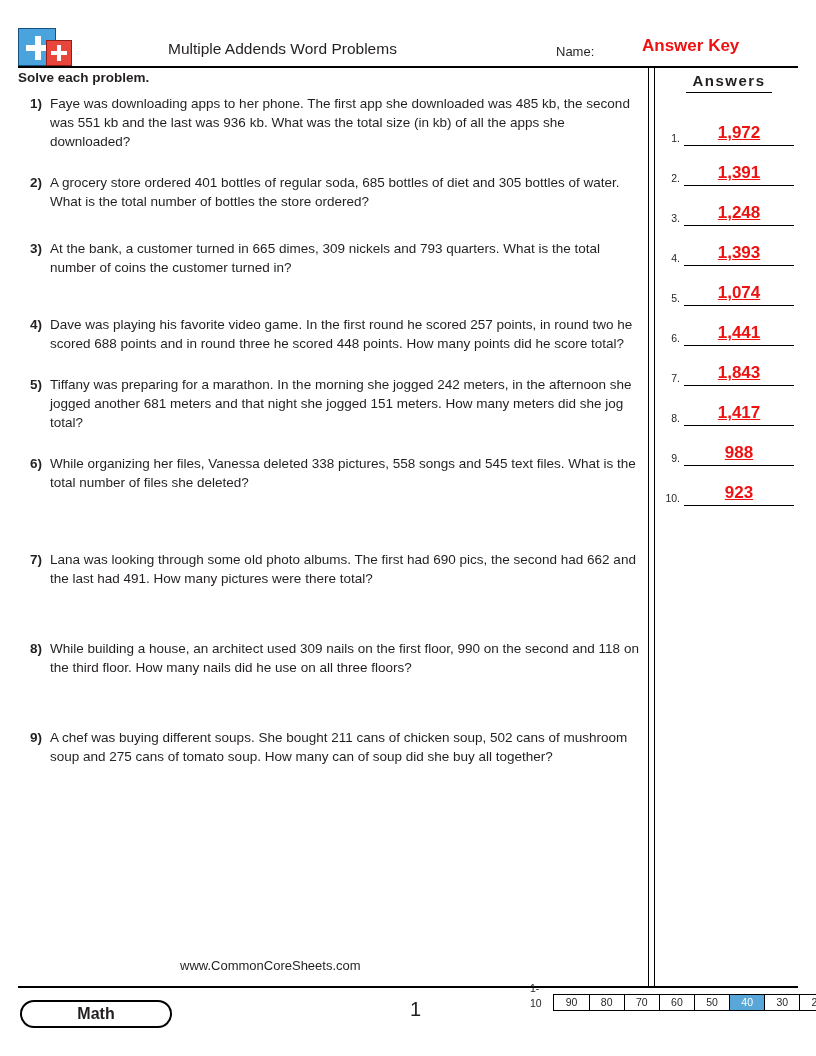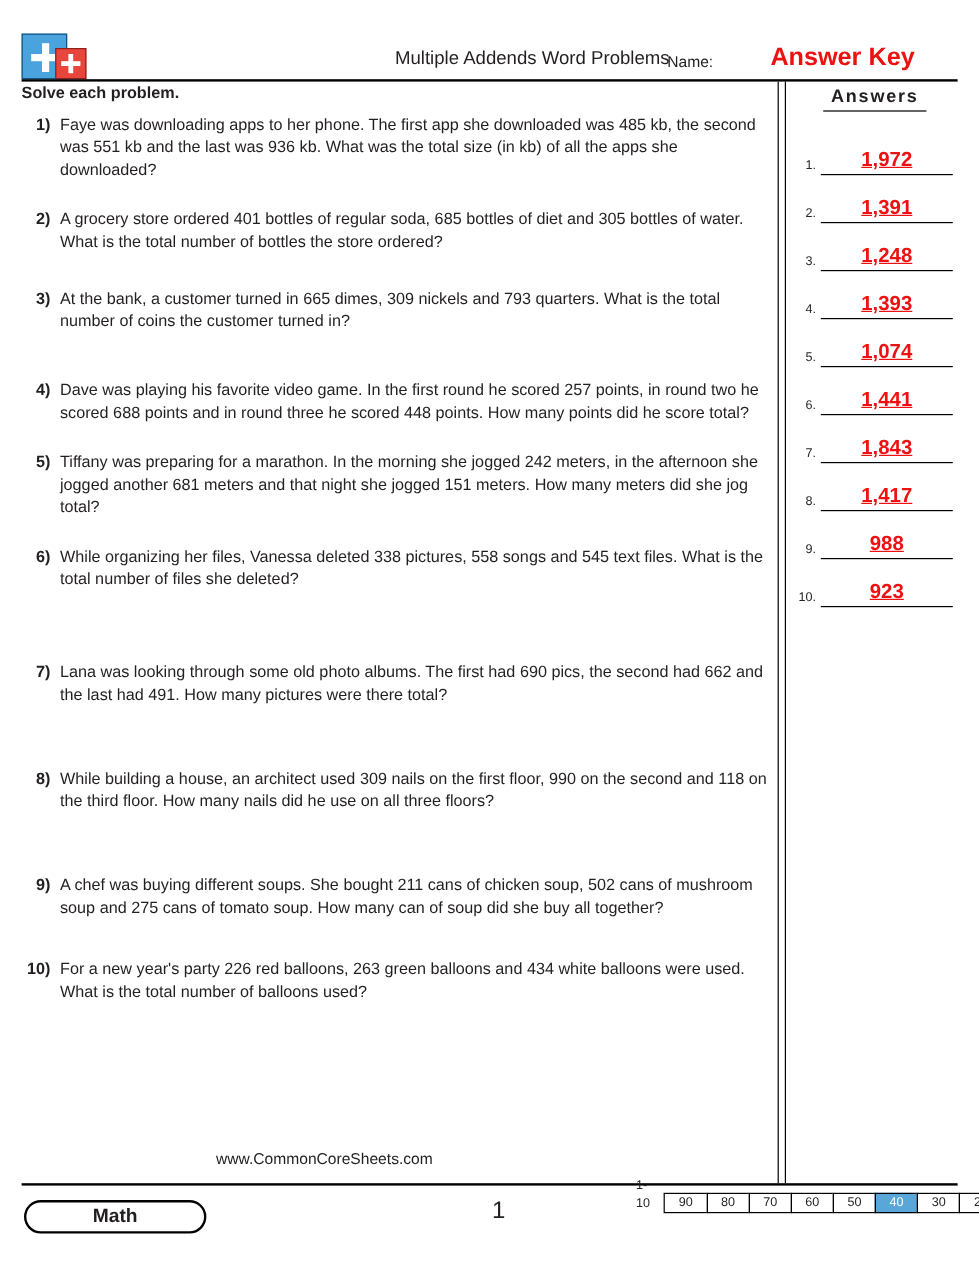--- a/index.html
+++ b/index.html
@@ -84,36 +84,36 @@
     top: 4px;
     width: 4px;
     height: 16px;
     background: #ffffff;
   }
   .title {
     position: absolute;
     left: 150px;
     top: 12px;
     width: 390px;
-    text-align: right;
+    text-align: left;
     font-size: 15.5px;
     color: #231f20;
   }
   .name-label {
     position: absolute;
     left: 538px;
     top: 16px;
     font-size: 13px;
     color: #231f20;
   }
   .answer-key {
     position: absolute;
     left: 624px;
     top: 8px;
-    font-size: 21px;
+    font-size: 17px;
     font-weight: bold;
     color: #ee1111;
   }
 
   
   .rule-top {
     position: absolute;
     left: 18px;
     top: 66px;
     width: 780px;
@@ -362,24 +362,20 @@
       <div class="num">7)</div>
       <div class="txt">Lana was looking through some old photo albums. The first had 690 pics, the second had 662 and the last had 491. How many pictures were there total?</div>
     </div>
     <div class="problem" style="margin-bottom:51px;">
       <div class="num">8)</div>
       <div class="txt">While building a house, an architect used 309 nails on the first floor, 990 on the second and 118 on the third floor. How many nails did he use on all three floors?</div>
     </div>
     <div class="problem" style="margin-bottom:32px;">
       <div class="num">9)</div>
       <div class="txt">A chef was buying different soups. She bought 211 cans of chicken soup, 502 cans of mushroom soup and 275 cans of tomato soup. How many can of soup did she buy all together?</div>
-    </div>
-    <div class="problem">
-      <div class="num">10)</div>
-      <div class="txt">For a new year's party 226 red balloons, 263 green balloons and 434 white balloons were used. What is the total number of balloons used?</div>
     </div>
   </div>
 
   <div class="answers-title">Answers</div>
   <div class="answers-title-underline"></div>
 
   <div class="answers-list">
     <div class="answer-row">
       <div class="idx">1.</div>
       <div class="val">1,972</div>

